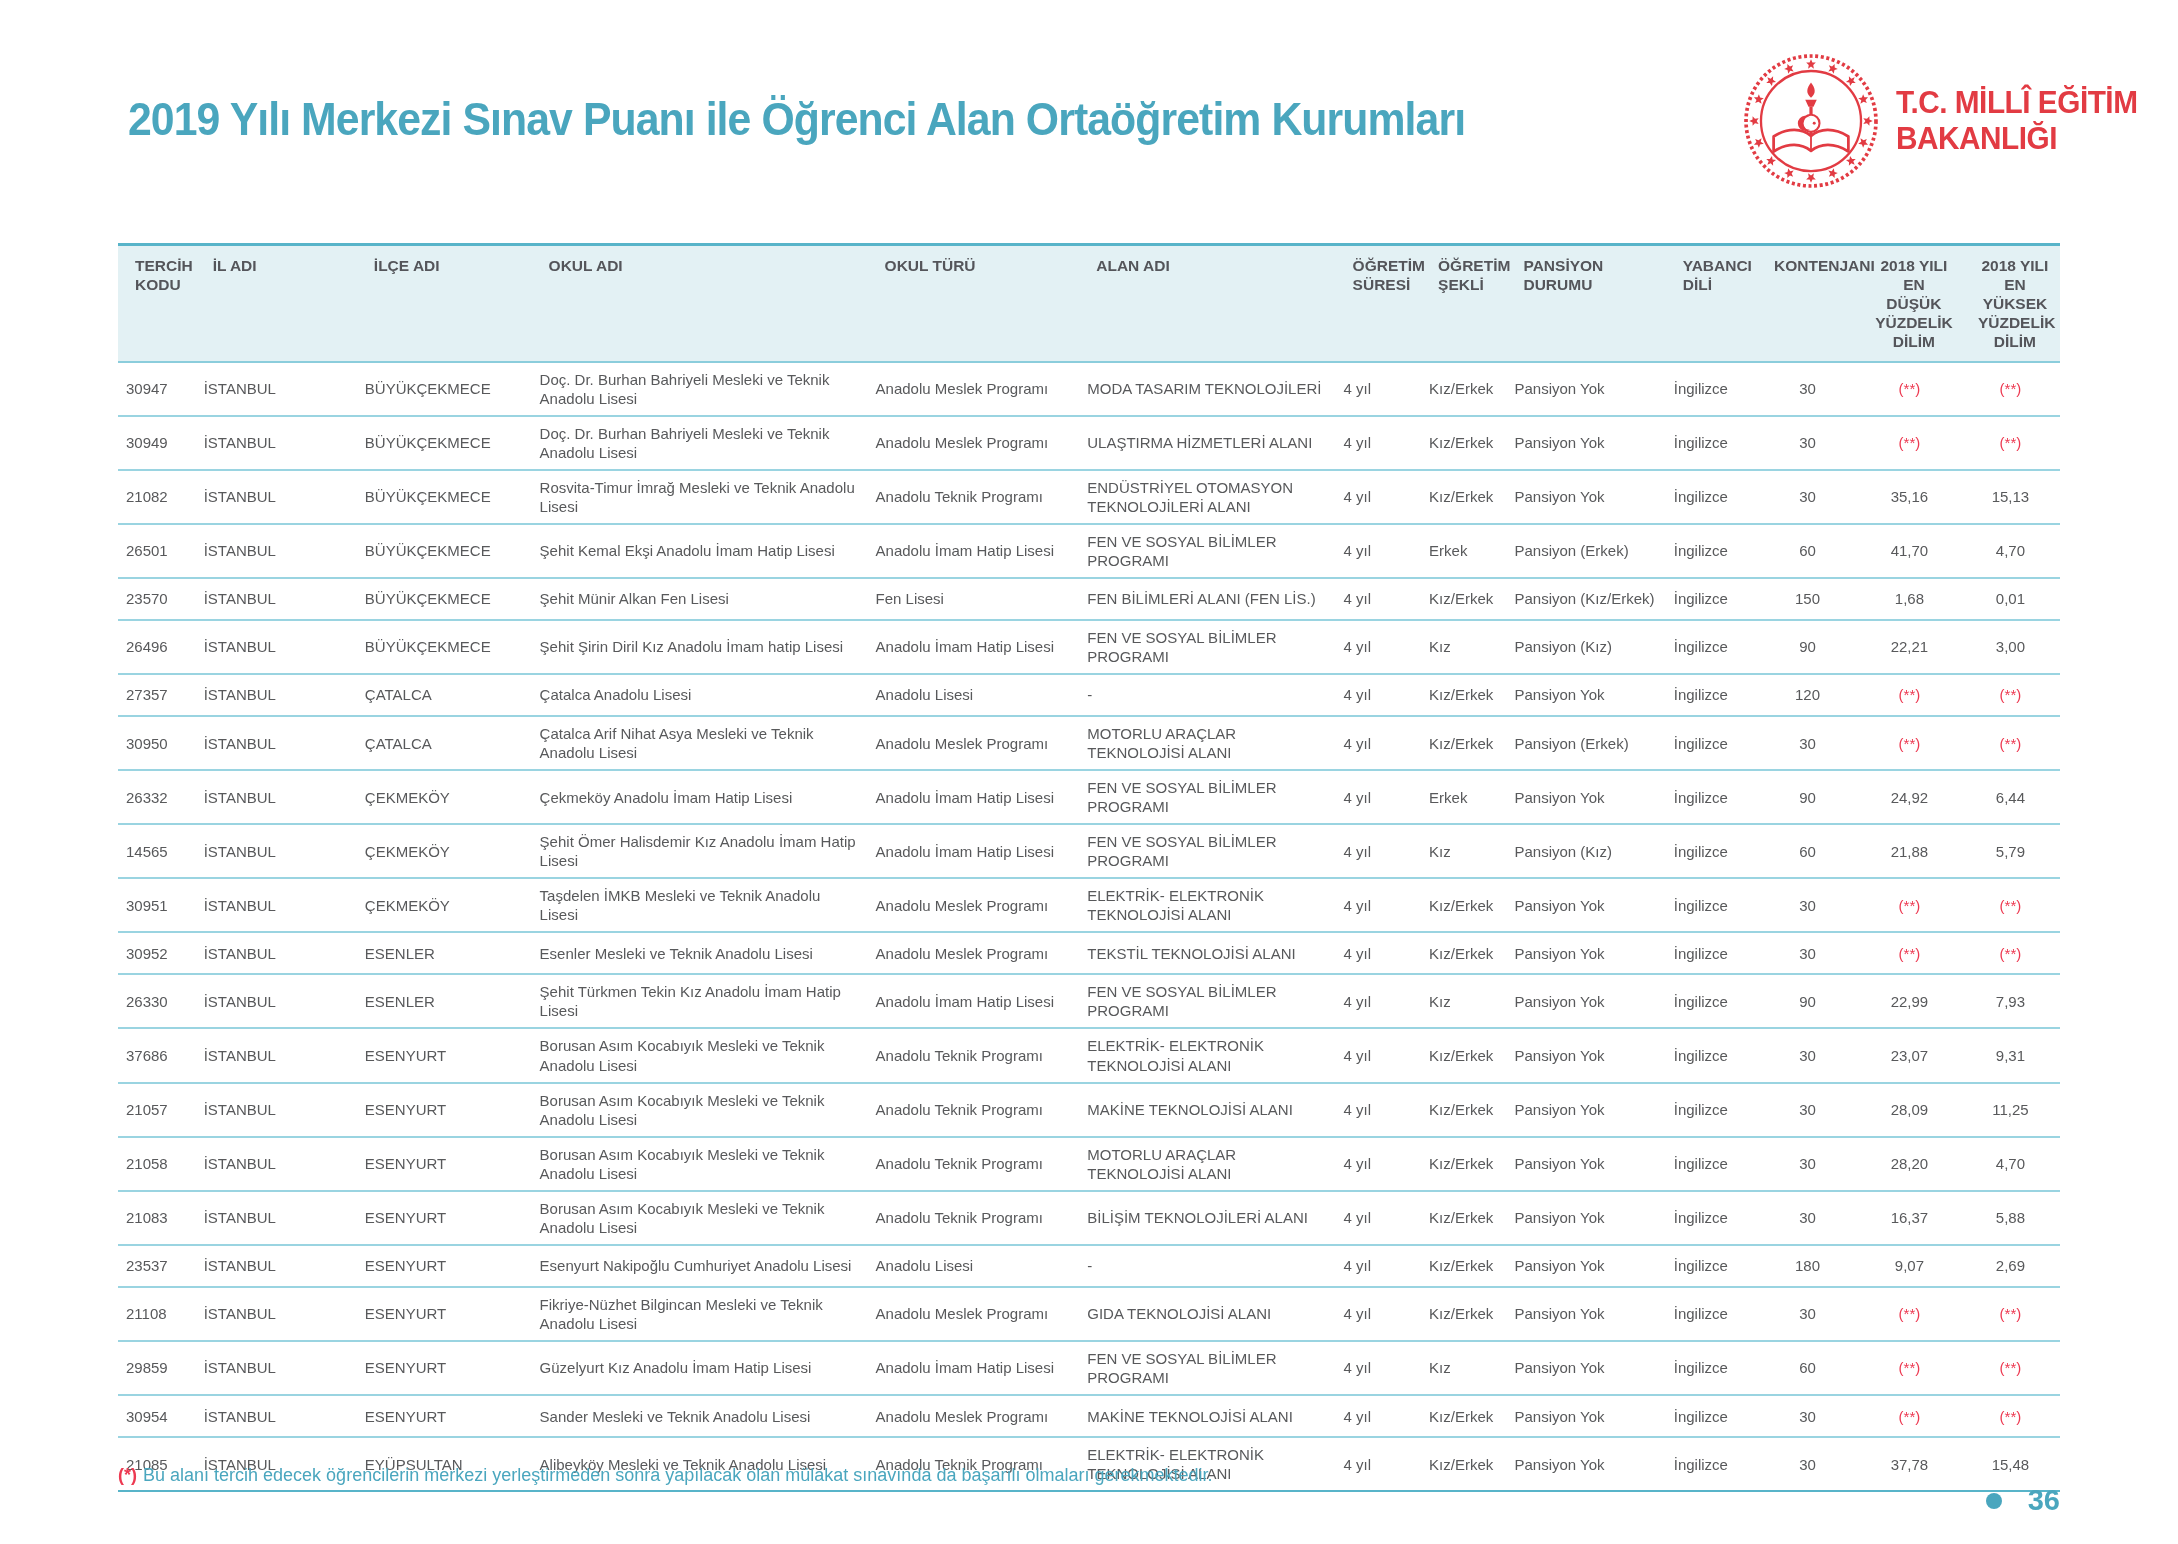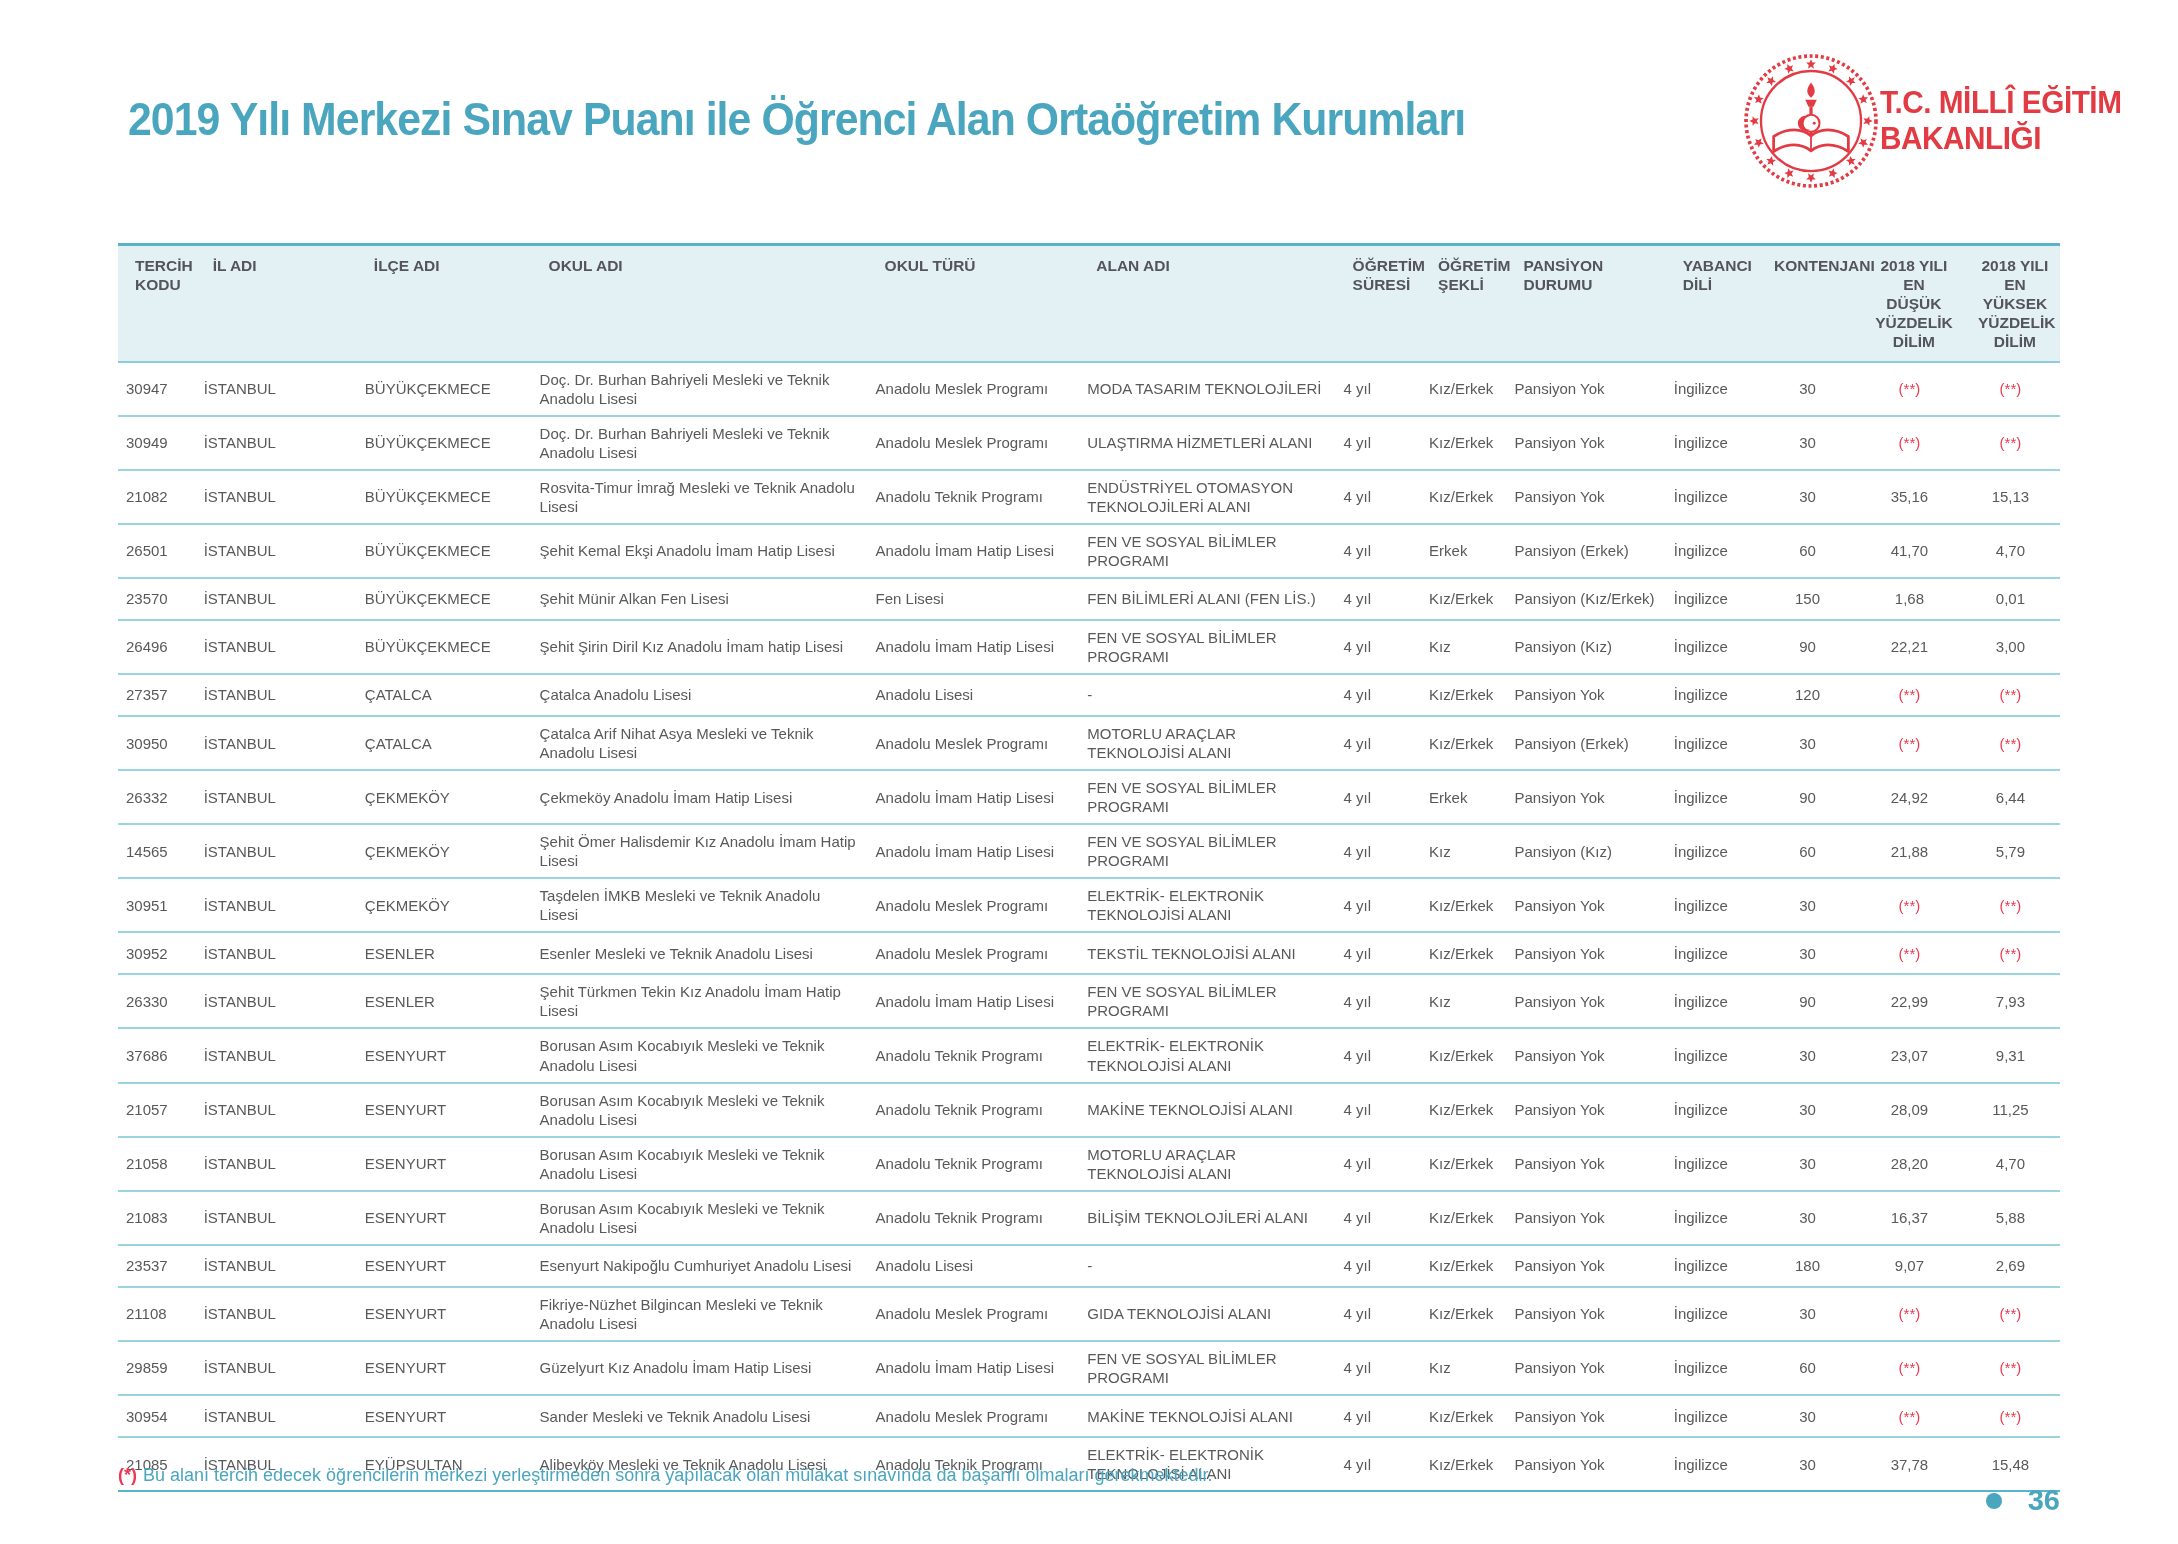--- a/index.html
+++ b/index.html
@@ -12,21 +12,21 @@
     overflow: hidden;
   }
 
   
   .page-title {
     position: absolute; left: 128px; top: 92px;
     font-size: 46px; font-weight: bold; color: #4aa6be;
     letter-spacing: -1px; white-space: nowrap;
     transform: scaleX(0.93); transform-origin: left center;
   }
-  .brand { position: absolute; left: 1742px; top: 52px; display: flex; align-items: center; }
+  .brand { position: absolute; left: 1742px; top: 52px; display: flex; align-items: center; gap: 16px; }
   .brand svg { width: 138px; height: 138px; }
   .brand-text { color: #e23b43; font-weight: bold; font-size: 31px; line-height: 1.16;
     letter-spacing: -0.5px; transform: scaleX(0.96); transform-origin: left center; white-space: nowrap; }
 
   
   .table-wrap { position: absolute; left: 118px; top: 243px; width: 1942px; }
   table { width: 100%; border-collapse: collapse; table-layout: fixed; }
   thead th {
     background: #e3f1f4;
     border-top: 3px solid #58b4c9;

